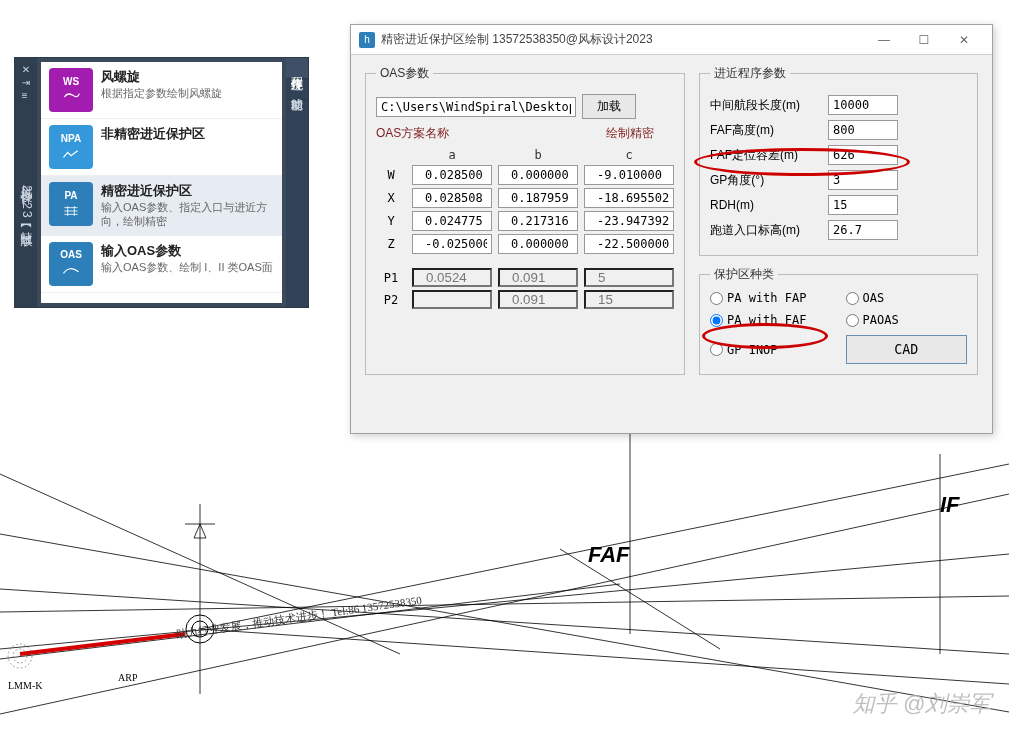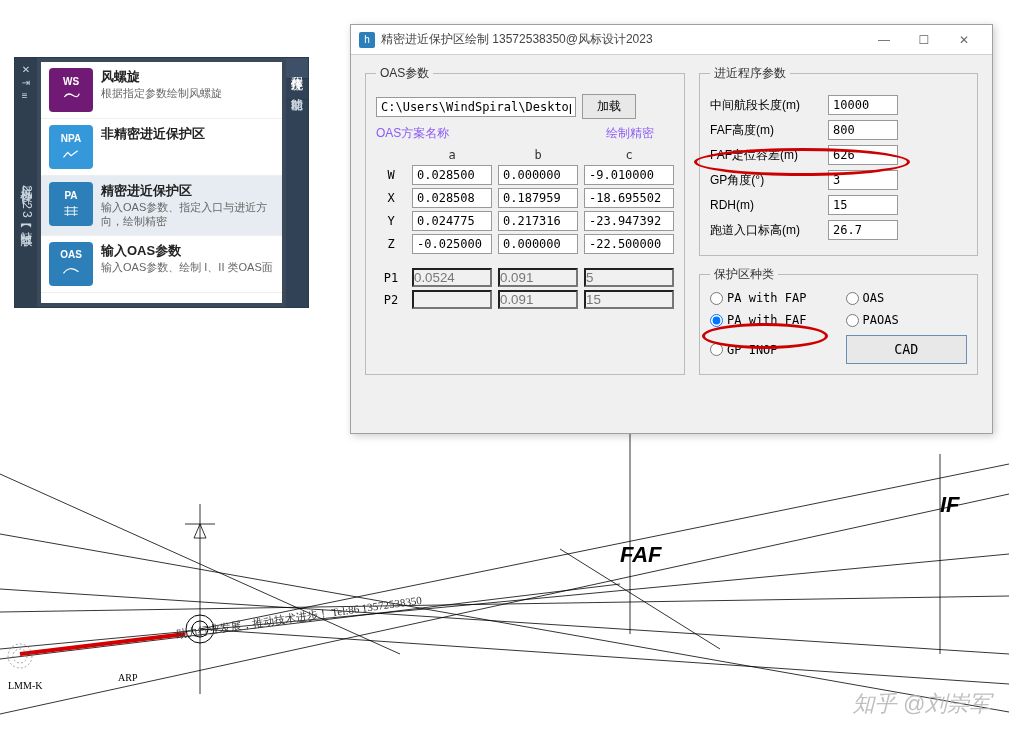--- a/index.html
+++ b/index.html
@@ -10,21 +10,21 @@
 .palette-titlebar { width: 22px; background: #2f3f50; display: flex; flex-direction: column; align-items: center; justify-content: space-between; padding: 4px 0; }
 .palette-titlebar .ctrl { color: #cbd5e0; font-size: 10px; cursor: pointer; margin: 2px 0; }
 .palette-title { writing-mode: vertical-rl; color: #cbd5e0; font-size: 12px; letter-spacing: 2px; flex: 1; display: flex; align-items: center; justify-content: center; }
 .palette-body { flex: 1; background: #fff; margin: 4px; display: flex; }
 .tool-list { flex: 1; overflow: hidden; }
 .tool-item { display: flex; padding: 6px 8px; border-bottom: 1px solid #eee; cursor: pointer; }
 .tool-item.selected { background: #e6ecf2; }
 .tool-icon { width: 44px; height: 44px; border-radius: 4px; display: flex; flex-direction: column; align-items: center; justify-content: center; color: #fff; font-size: 9px; font-weight: bold; margin-right: 8px; flex-shrink: 0; }
 .tool-icon .badge { font-size: 10px; margin-bottom: 2px; }
 .tool-icon svg { width: 20px; height: 16px; }
-.ws-ico { background: #701a75; }
+.ws-ico { background: #a21caf; }
 .npa-ico { background: #3498db; text-align: right; }
 .pa-ico { background: #2c7fb8; }
 .oas-ico { background: #2c7fb8; }
 .tool-text { flex: 1; }
 .tool-title { font-size: 13px; font-weight: bold; color: #222; }
 .tool-desc { font-size: 11px; color: #666; line-height: 1.3; }
 .palette-tabs { width: 22px; background: #324256; display: flex; flex-direction: column; }
 .sidetab { writing-mode: vertical-rl; color: #cbd5e0; font-size: 12px; padding: 10px 3px; border-bottom: 1px solid #2a3a4a; cursor: pointer; text-align: center; }
 .sidetab.active { background: #3e5068; color: #fff; }
 
@@ -36,30 +36,30 @@
 .dlg-btns { display: flex; }
 .dlg-btn { width: 40px; height: 28px; display: flex; align-items: center; justify-content: center; color: #666; cursor: pointer; font-family: Arial; }
 .dlg-body { padding: 10px 14px; display: flex; gap: 14px; }
 
 fieldset { border: 1px solid #bbb; padding: 8px 10px 10px; font-size: 12px; }
 legend { padding: 0 4px; color: #333; }
 .col-left { width: 320px; }
 .col-right { flex: 1; display: flex; flex-direction: column; gap: 10px; }
 
 .row { display: flex; align-items: center; margin: 4px 0; gap: 6px; }
-.row label { color: #8b5cf6; }
+.row label { color: #7f1d1d; }
 input[type=text] { font-family: Consolas, monospace; font-size: 12px; padding: 2px 4px; border: 1px solid #999; background: #fff; }
 input[readonly] { background: #f0f0f0; color: #777; }
 .btn { padding: 3px 14px; background: #e8e8e8; border: 1px solid #999; cursor: pointer; font-size: 12px; }
 
 .grid-hdr { display: grid; grid-template-columns: 30px 80px 80px 90px; gap: 6px; text-align: center; margin-top: 6px; }
 .grid-hdr span { color: #333; font-family: Consolas, monospace; }
 .grid-row { display: grid; grid-template-columns: 30px 80px 80px 90px; gap: 6px; align-items: center; margin: 3px 0; }
 .grid-row span { font-family: Consolas, monospace; text-align: center; }
-.grid-row input { width: 100%; }
+.grid-row input { width: 100%; padding-left: 12px; }
 
 .param-row { display: grid; grid-template-columns: 110px 70px; gap: 8px; align-items: center; margin: 5px 0; }
 .param-row input { width: 100%; }
 
 .highlight-ring { position: absolute; border: 3px solid #c00; border-radius: 50%; pointer-events: none; }
 
 .radio-grid { display: grid; grid-template-columns: 1fr 1fr; gap: 8px 14px; align-items: center; }
 .radio-item { display: flex; align-items: center; gap: 4px; font-family: Consolas, monospace; cursor: pointer; }
 .cad-btn { padding: 6px 22px; background: #e8e8e8; border: 1px solid #6a8fb5; font-family: Consolas, monospace; cursor: pointer; }
 
@@ -94,21 +94,21 @@
   </g>
   <line x1="20" y1="220" x2="185" y2="200" stroke="#d40000" stroke-width="4"></line>
   <circle cx="200" cy="195" r="14" stroke="#000" fill="none"></circle>
   <circle cx="200" cy="195" r="8" stroke="#000" fill="none"></circle>
   <g stroke="#666" stroke-width="0.6">
     <circle cx="20" cy="222" r="12" fill="none" stroke-dasharray="2 2"></circle>
     <circle cx="20" cy="222" r="7" fill="none" stroke-dasharray="2 2"></circle>
   </g>
 </svg>
 </div>
-<div class="cad-label" style="left:620px; top:542px;">FAF</div>
+<div class="cad-label" style="left:588px; top:542px;">FAF</div>
 <div class="cad-label" style="left:940px; top:492px;">IF</div>
 <div style="position:absolute; left:118px; top:672px; font:10px Consolas;">ARP</div>
 <div style="position:absolute; left:8px; top:680px; font:10px Consolas;">LMM-K</div>
 <div style="position:absolute; left:175px; top:610px; font:11px 'SimSun'; transform:rotate(-8deg); color:#333;">助力行业发展，推动技术进步！ Tel:86 13572538350</div>
 
 <div class="palette">
   <div class="palette-titlebar">
     <div>
       <div class="ctrl">✕</div>
       <div class="ctrl">⇥</div>

